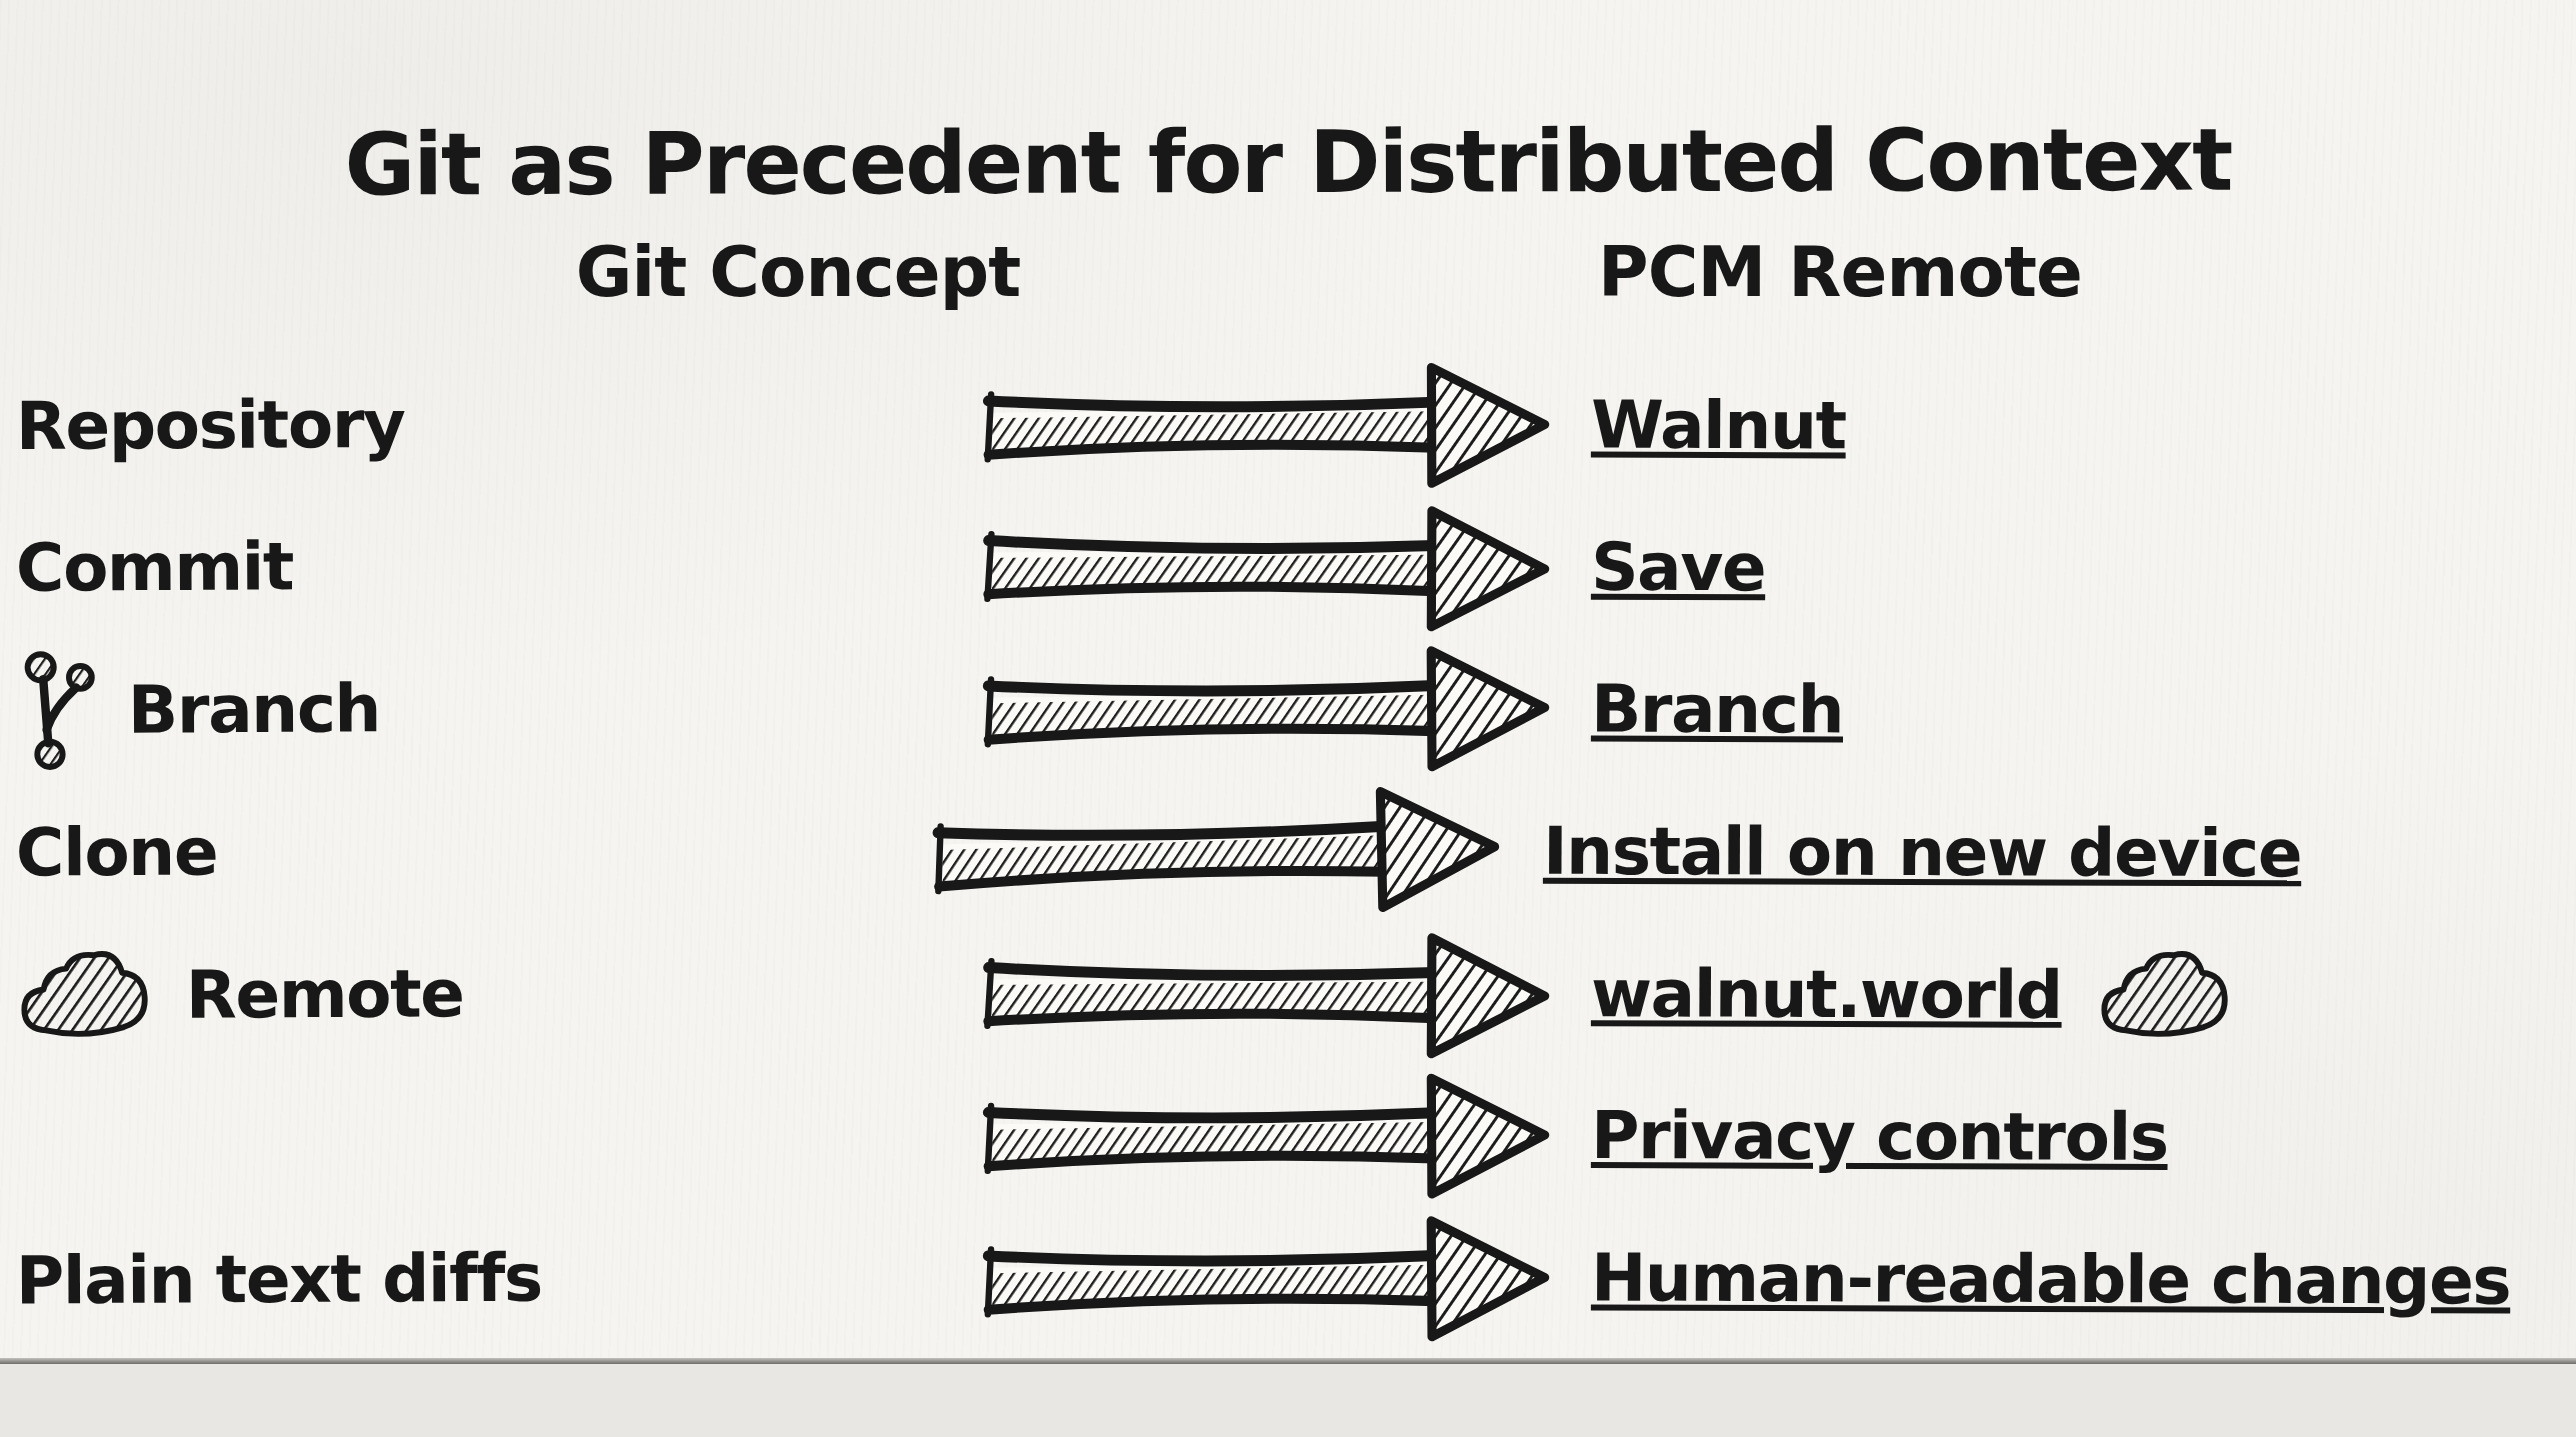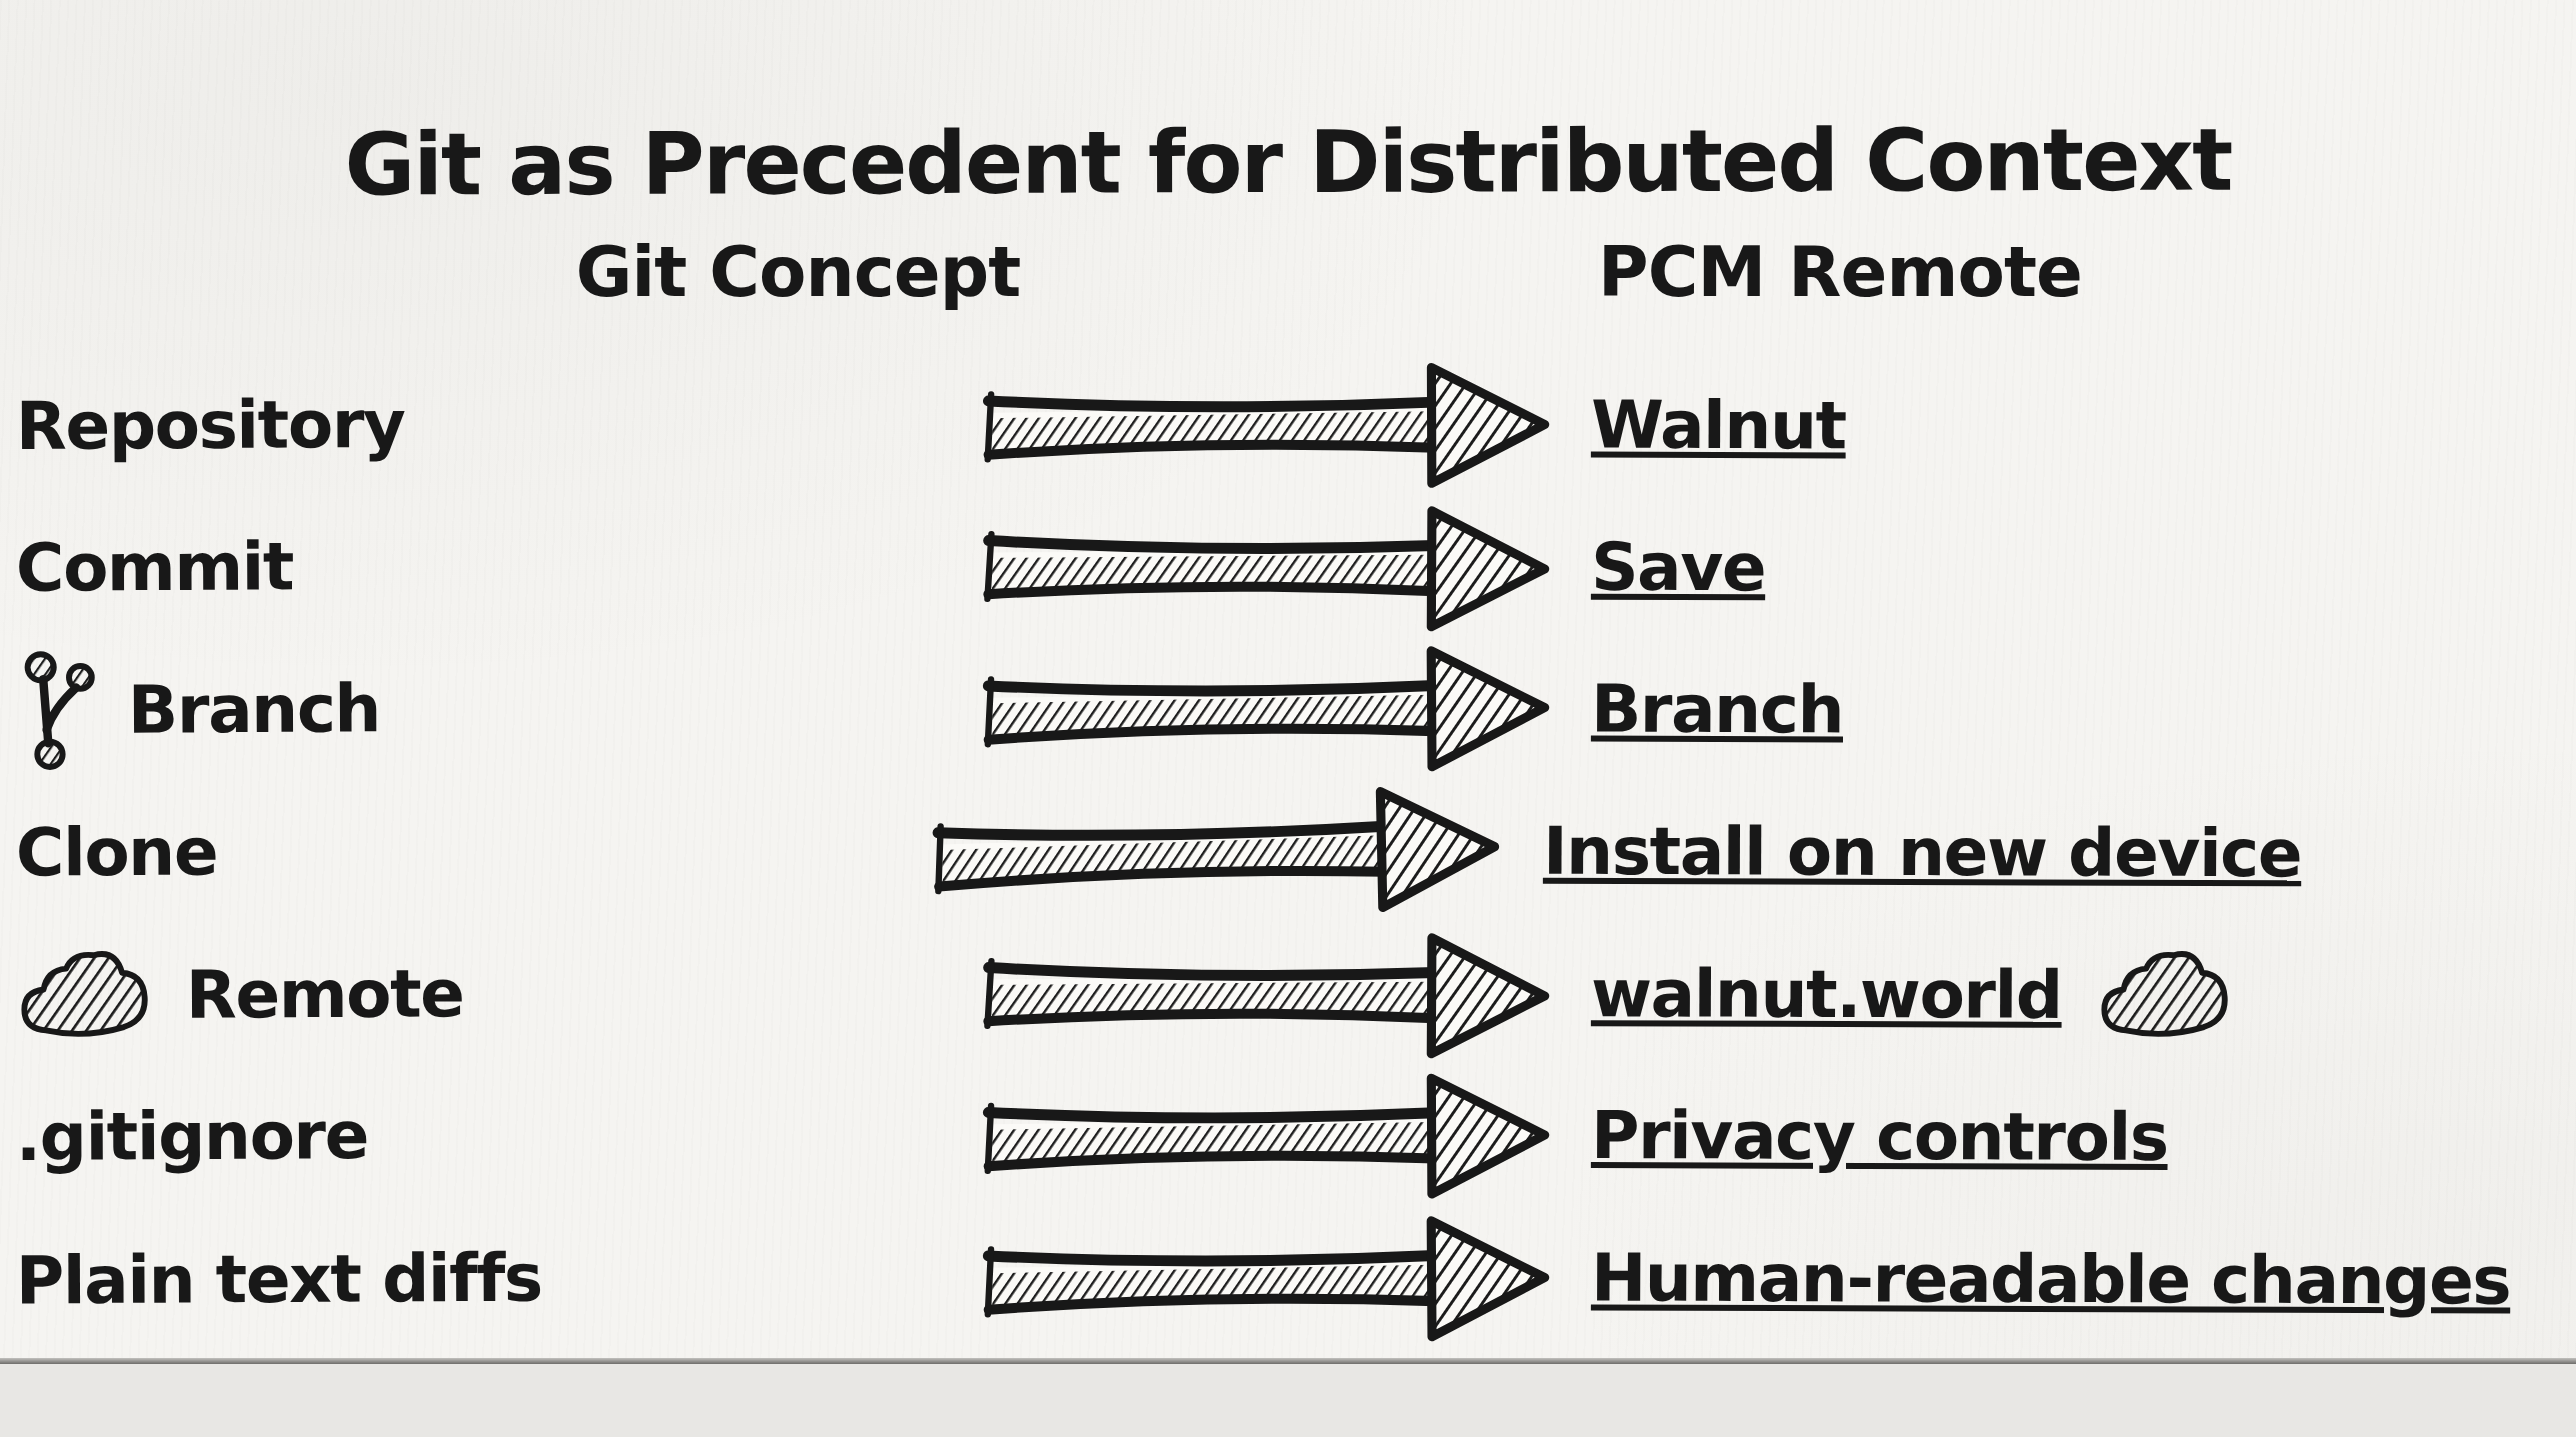--- a/index.html
+++ b/index.html
@@ -230,24 +230,20 @@
       <span class="label pcm-label">walnut.world</span>
       <span class="icon pcm-icon visible cloud-icon">
             <svg viewBox="0 0 170 118">
               <use href="#sym-cloud"></use>
             </svg>
           </span>
     </div>
   </div>
 
   <div class="row">
-    <div class="left-cell">
-
-      <span class="label git-label">.gitignore</span>
-    </div>
     <div class="arrow-cell">
       <svg class="arrow-svg" viewBox="0 0 640 170">
             <use href="#sym-arrow"></use>
           </svg>
     </div>
     <div class="right-cell">
       <span class="label pcm-label">Privacy controls</span>
 
     </div>
   </div>

